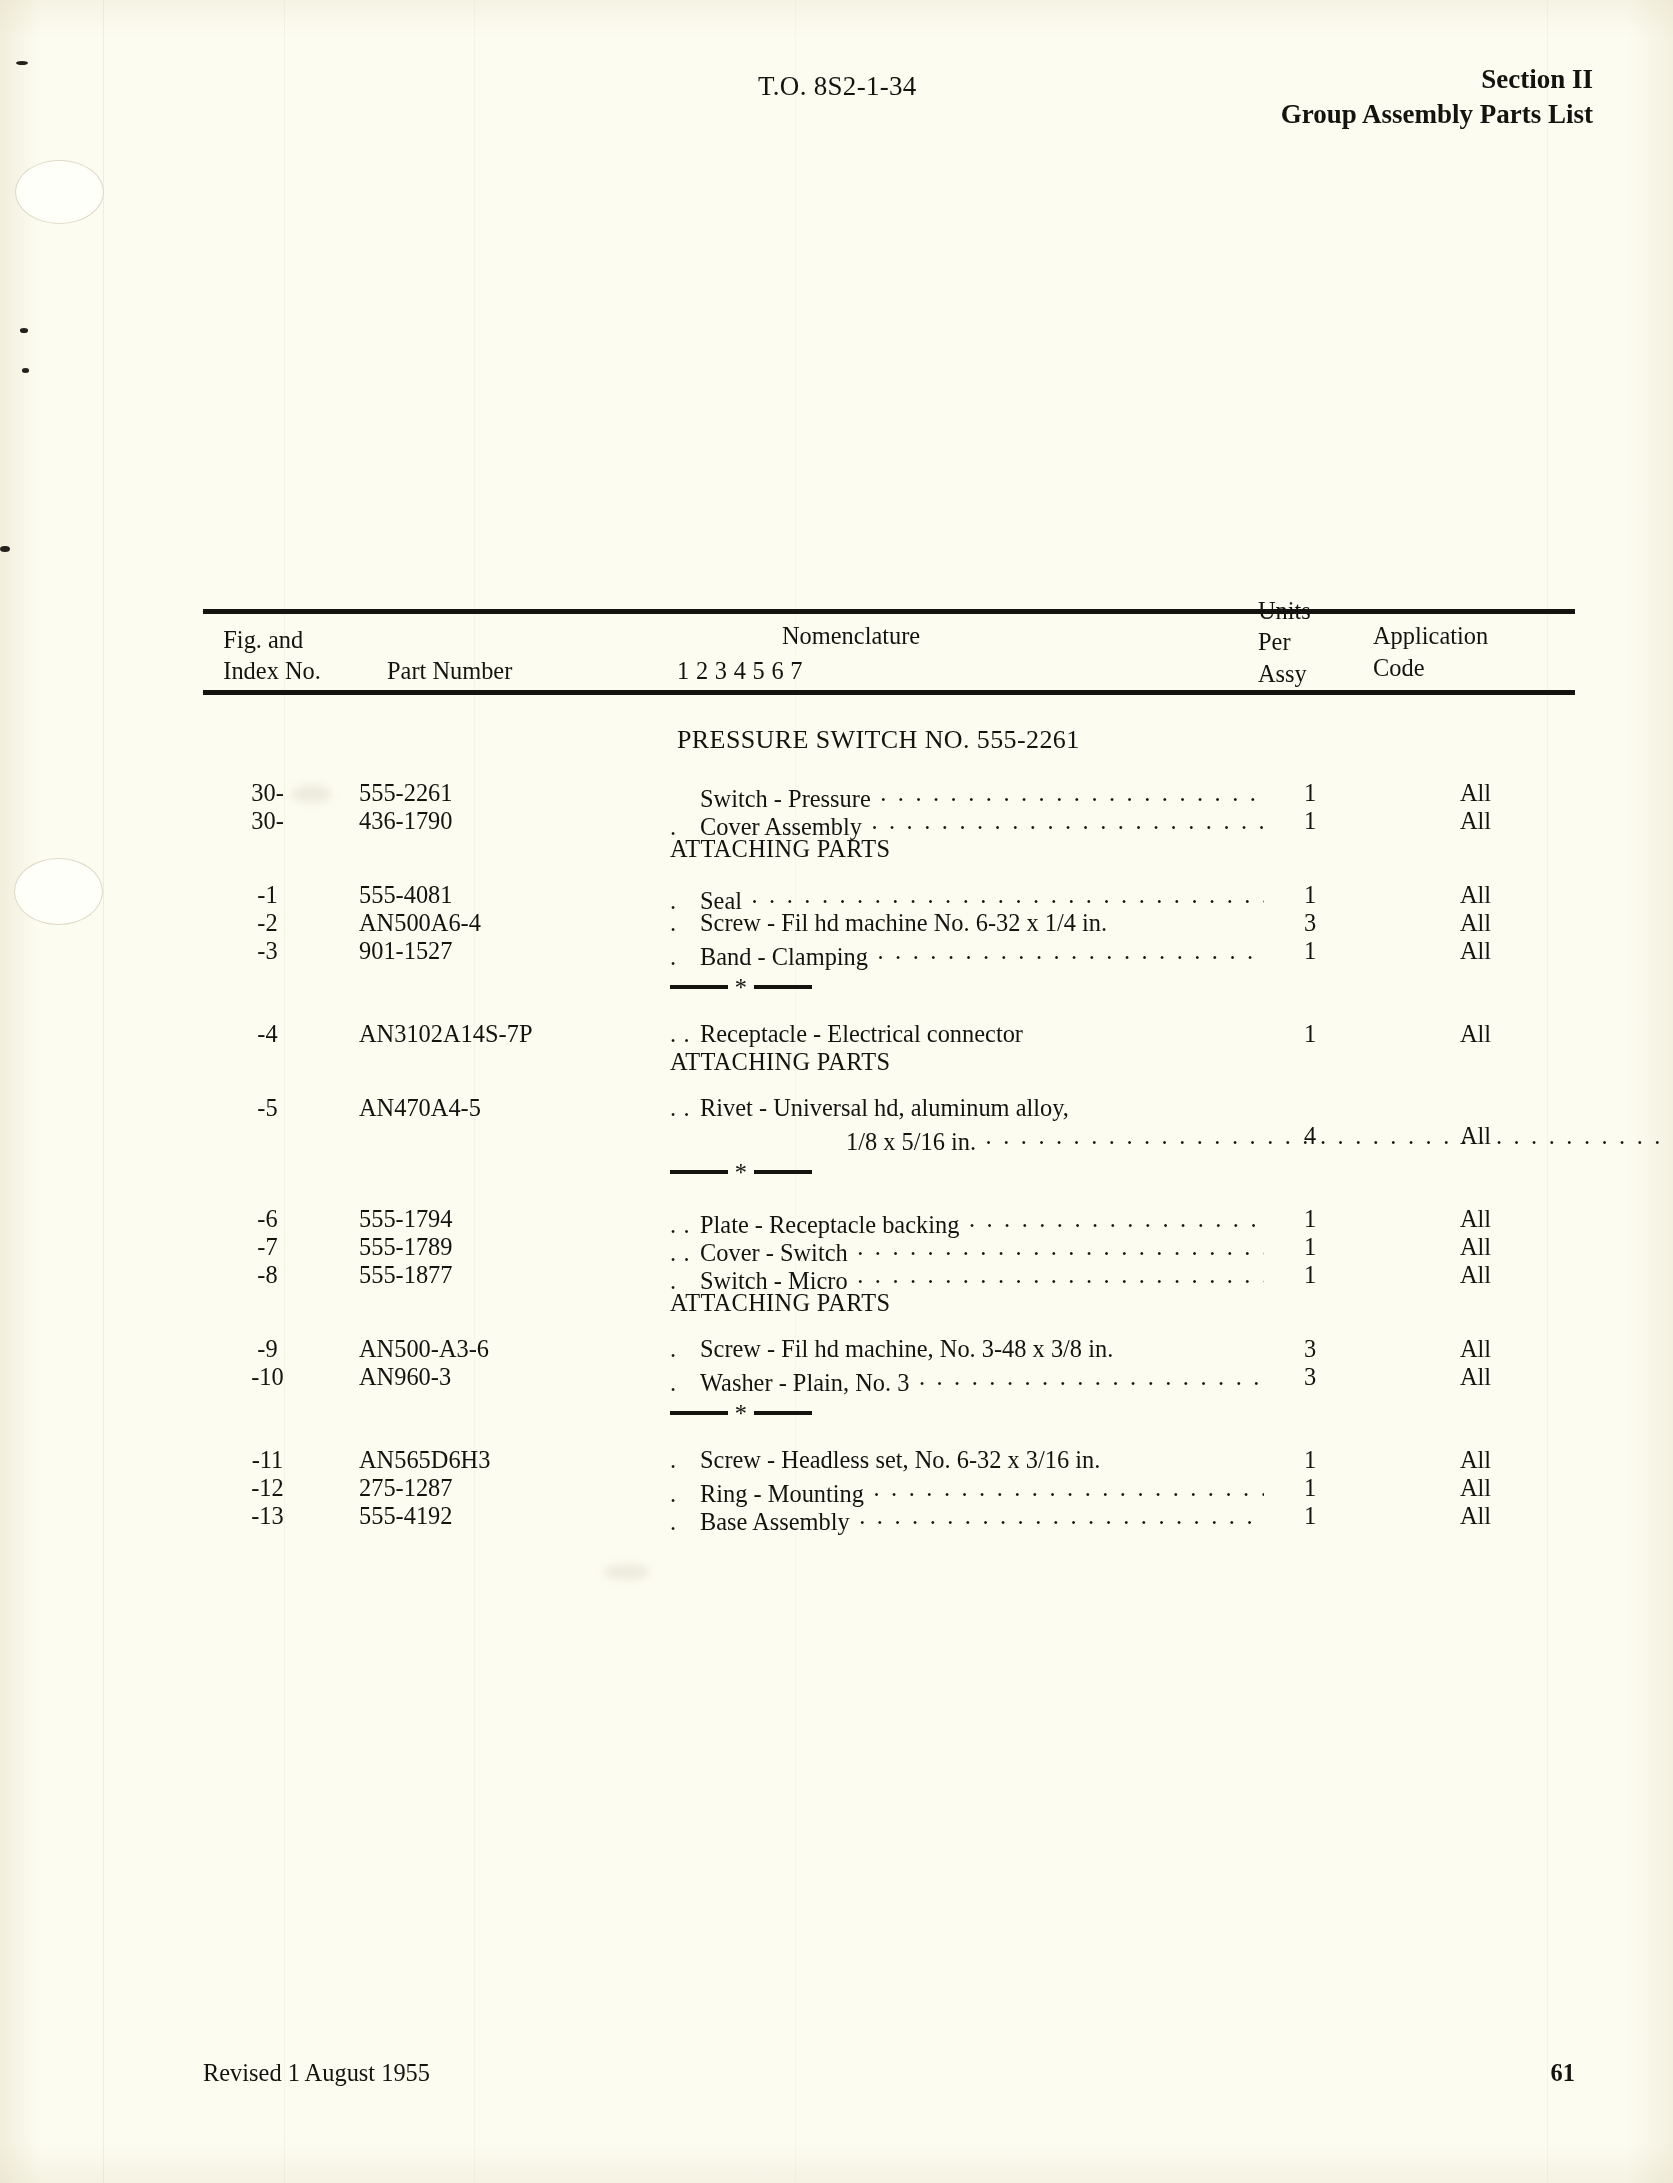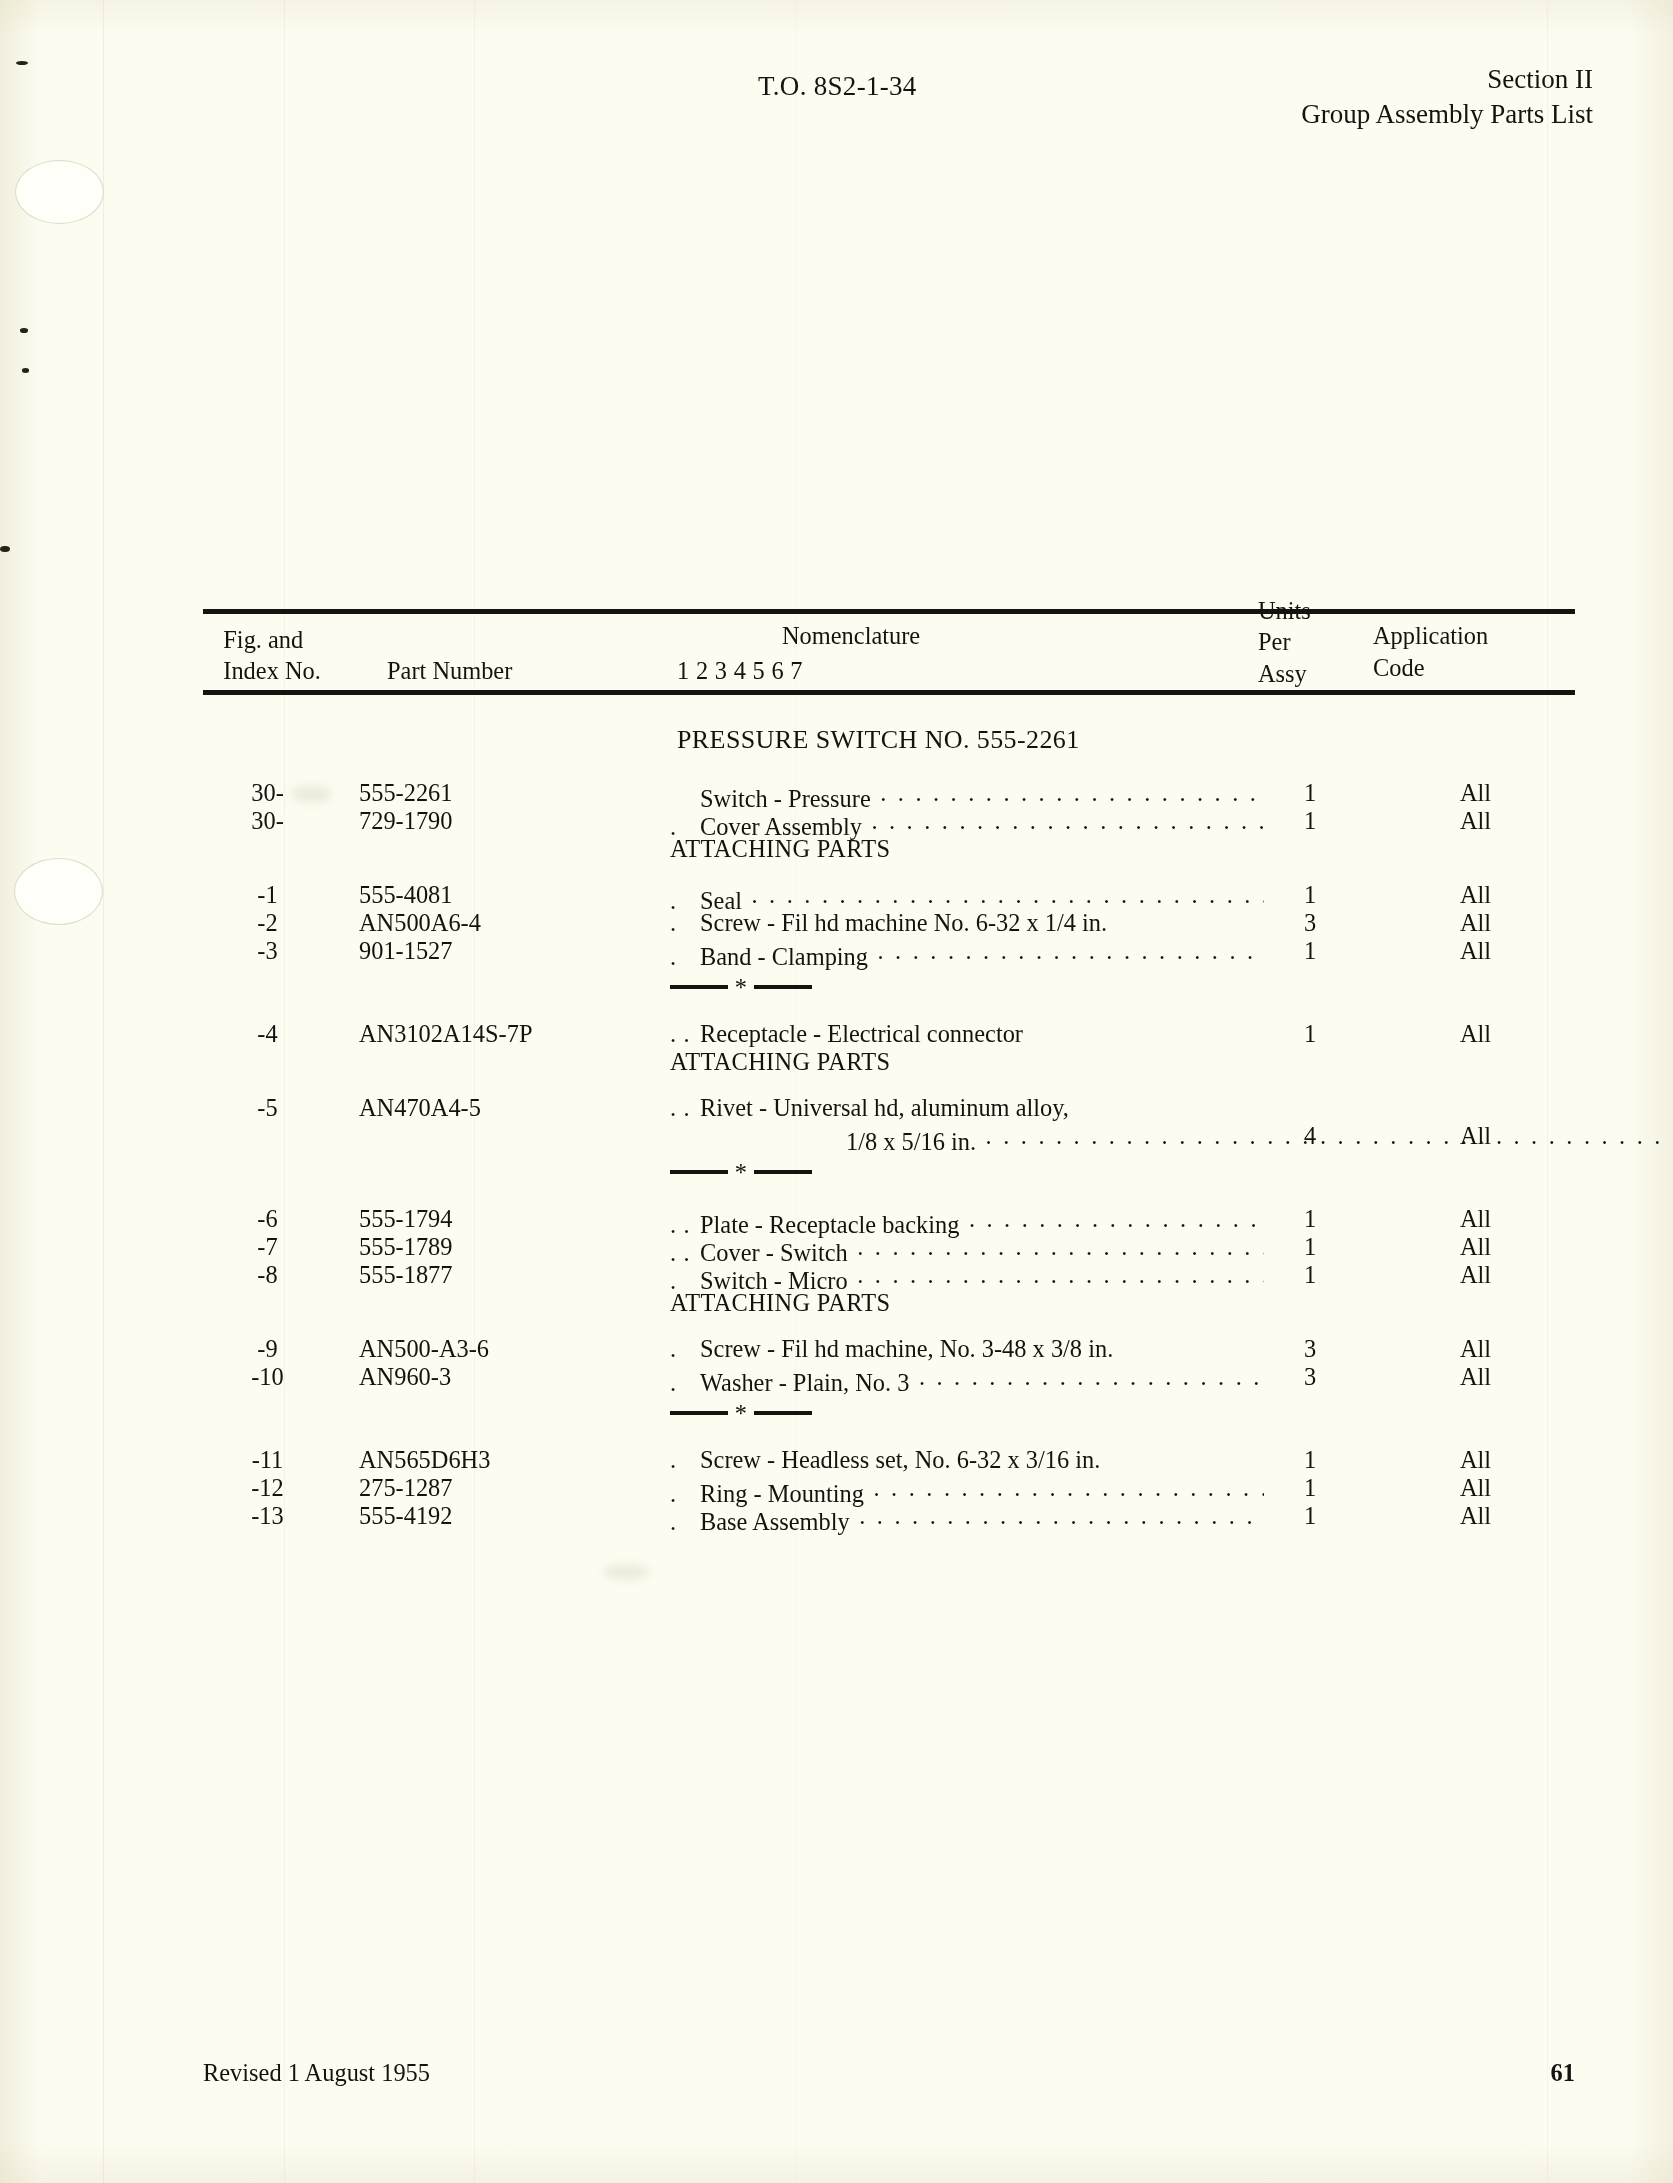--- a/index.html
+++ b/index.html
@@ -61,20 +61,21 @@
     position:absolute;left:758px;top:0;
     font-size:27px;letter-spacing:0.3px;
     white-space:nowrap;
     margin-top:6px;
   }
   .runhead .sect{
     position:absolute;right:81px;top:-2.7px;
     text-align:right;
     font-size:27px;line-height:1.28;
     white-space:nowrap;
+    font-weight:bold;
   }
 
   
   .table{
     position:absolute;
     left:203px;
     right:99px;
     top:609px;
   }
   .rule-heavy{height:4.7px;background:#141310;}
@@ -248,21 +249,21 @@
     <div class="rows" id="rows">
         <div class="row">
           <div class="c-idx">30-</div>
           <div class="c-part">555-2261</div>
           <div class="c-nom"><span class="dots"></span><span class="nomtext">Switch - Pressure</span><span class="leader">........................................</span></div>
           <div class="c-units">1</div>
           <div class="c-app">All</div>
         </div>
         <div class="row">
           <div class="c-idx">30-</div>
-          <div class="c-part">729-1790</div>
+          <div class="c-part">436-1790</div>
           <div class="c-nom"><span class="dots">.</span><span class="nomtext">Cover Assembly</span><span class="leader">........................................</span></div>
           <div class="c-units">1</div>
           <div class="c-app">All</div>
         </div>
         <div class="row">
           <div class="subhead">ATTACHING PARTS</div>
         </div>
         <div class="gap"></div>
         <div class="row">
           <div class="c-idx">-1</div>

